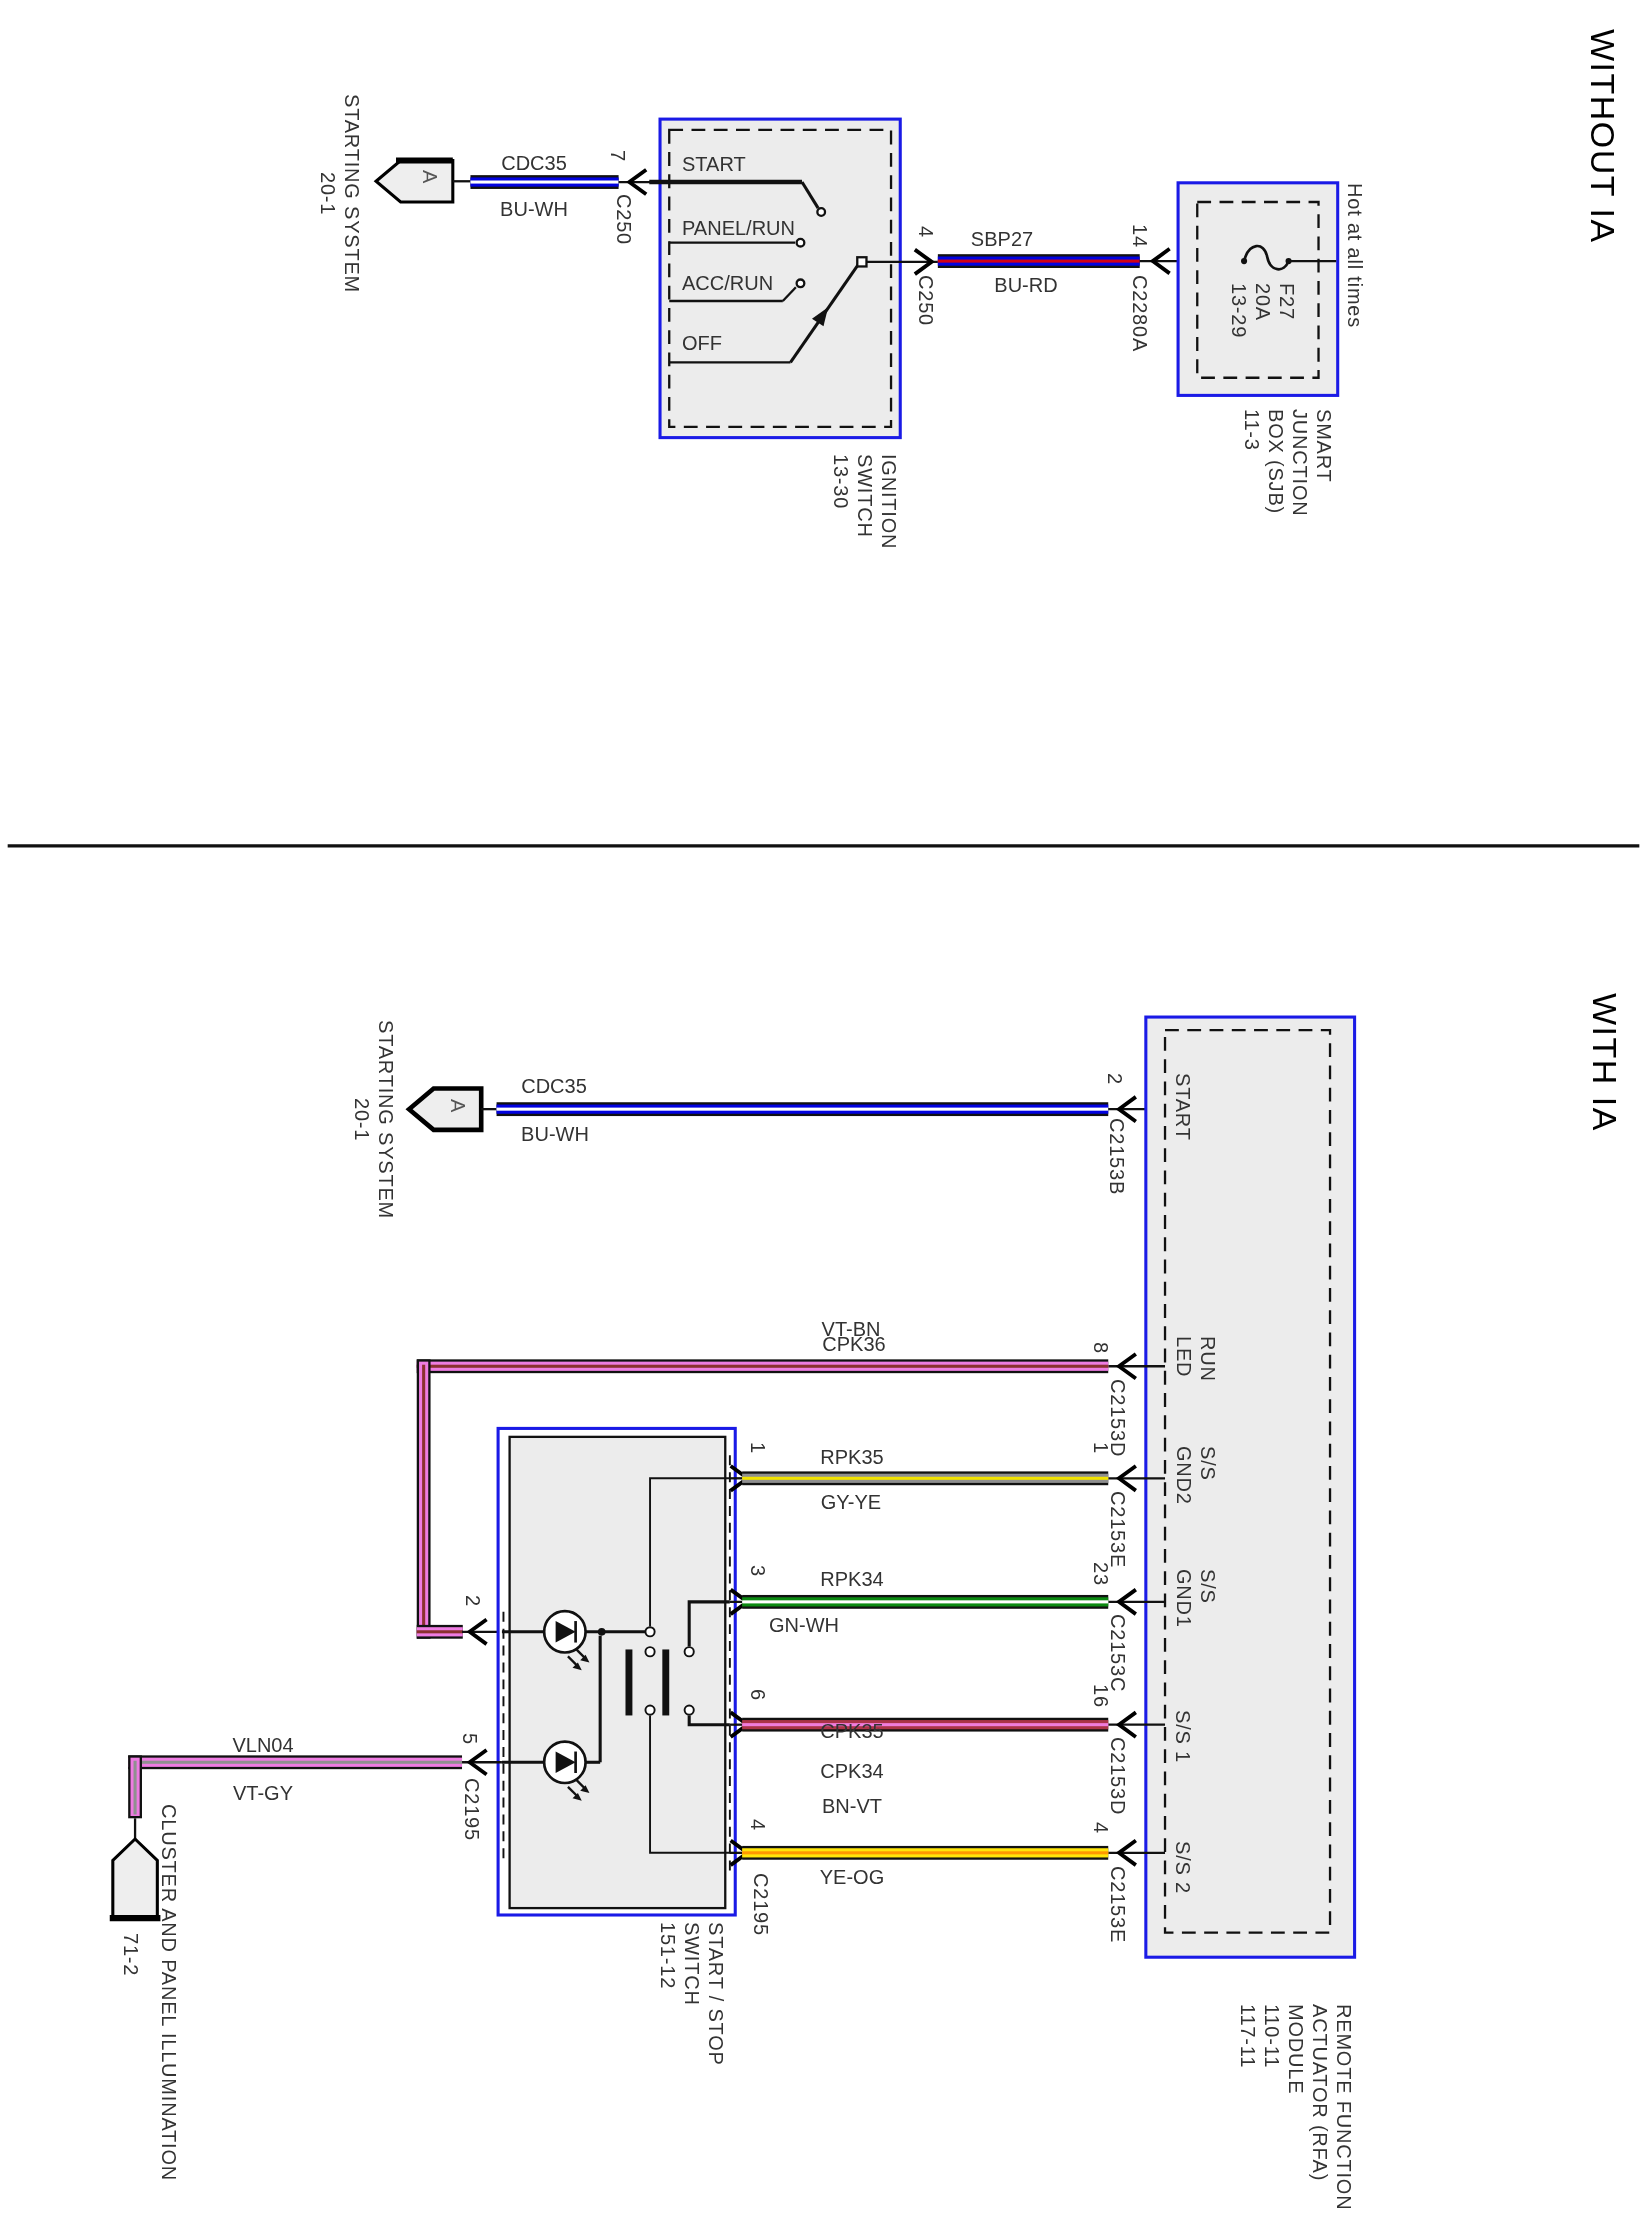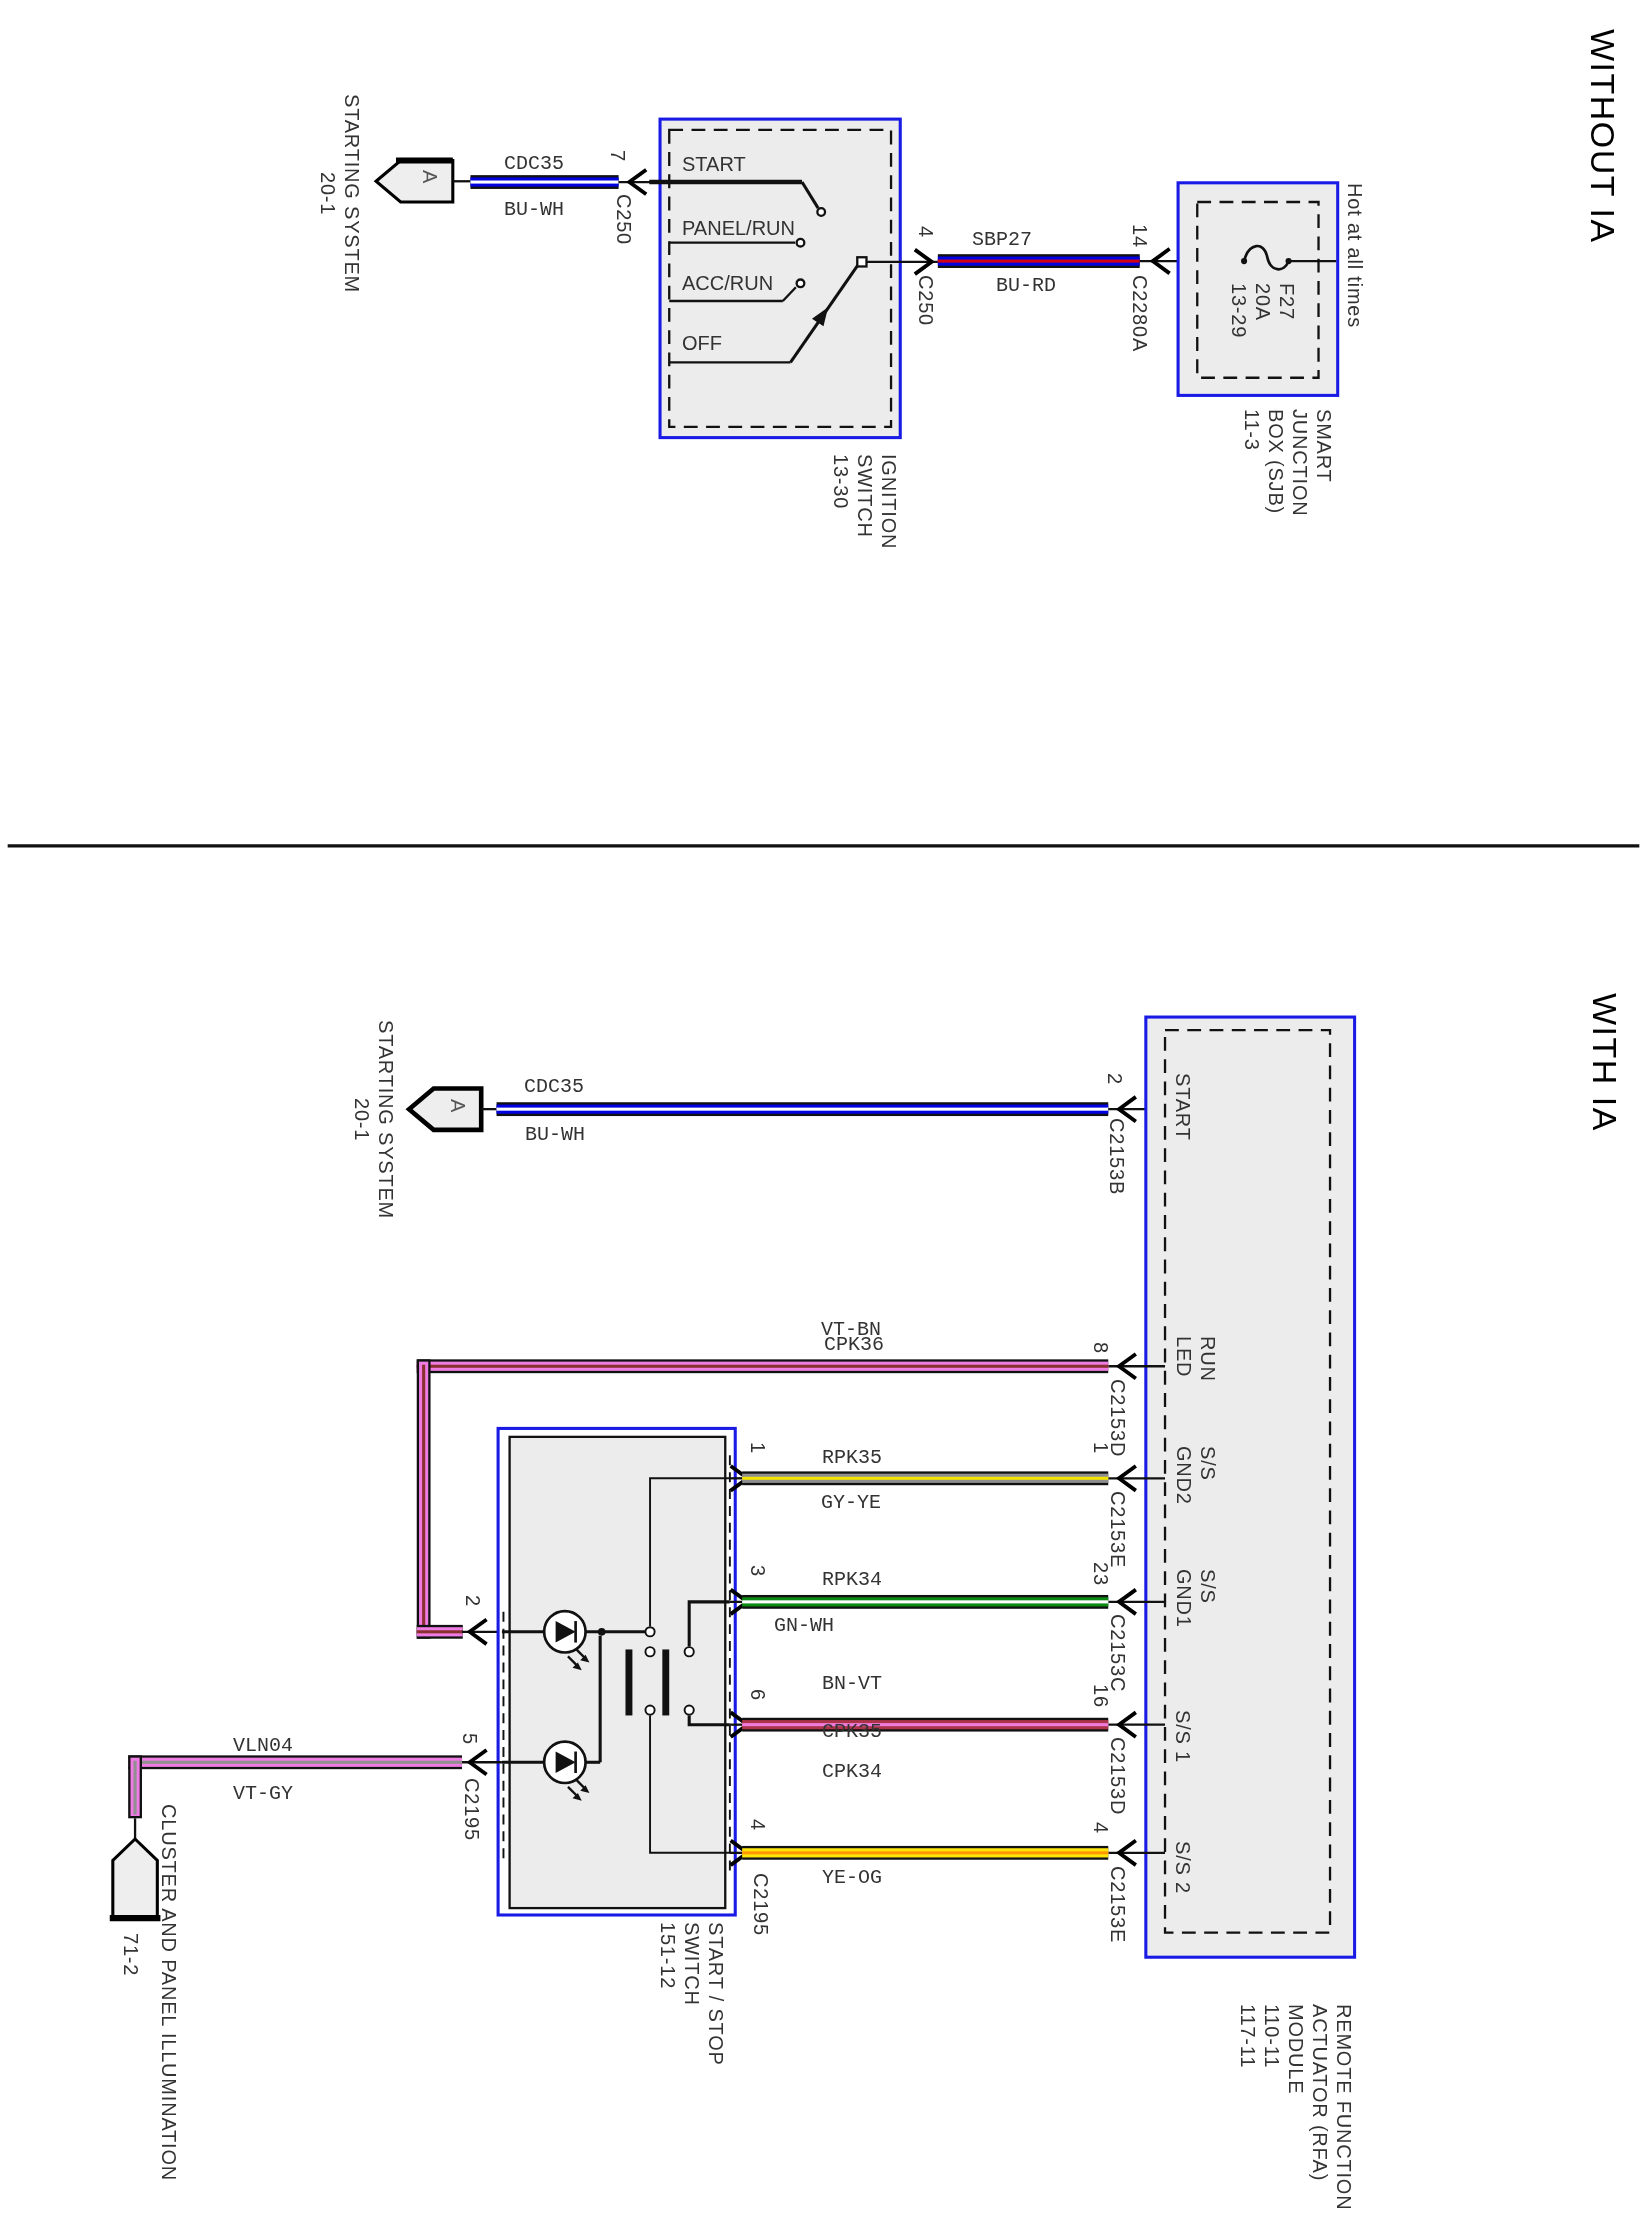--- a/index.html
+++ b/index.html
@@ -1,21 +1,21 @@
 <!DOCTYPE html>
 <html style="font-size:12.3px"><head>
 <meta charset="utf-8">
 <style>
   html,body{margin:0;padding:0;background:#fff;}
   .page{position:relative;width:1647px;height:2216px;background:#ffffff;
         font-family:"Liberation Sans",sans-serif;overflow:hidden;}
   svg.layer{position:absolute;left:0;top:0;}
   .lbl{position:absolute;font-size:20px;line-height:23px;color:#333;white-space:pre;}
   .h{white-space:pre;}
-  .c{transform:translateX(-50%);font-family:Liberation Mono, monospace;}
+  .c{transform:translateX(-50%);}
   .v{writing-mode:vertical-rl;text-orientation:mixed;white-space:pre-line;
      line-height:24px;letter-spacing:0.8px;}
   .vc{text-align:center;}
   .title{font-size:34px;line-height:35px;color:#000;letter-spacing:1.5px;}
   .ga{color:#555;}
 </style>
 </head>
 <body>
 
 <div class="page">
@@ -273,21 +273,21 @@
 GND2</div>
 
 <div class="lbl h c" style="left:852px;top:1568px">RPK34</div>
 <div class="lbl h c" style="left:804px;top:1614px">GN-WH</div>
 <div class="lbl v" style="left:1089px;top:1562px">23</div>
 <div class="lbl v" style="left:1106px;top:1614px">C2153C</div>
 <div class="lbl v" style="left:1172px;top:1569px">S/S
 GND1</div>
 
 <div class="lbl h c" style="left:852px;top:1760px">CPK34</div>
-<div class="lbl h c" style="left:852px;top:1672px">BN-VT</div>
+<div class="lbl h c" style="left:852px;top:1795px">BN-VT</div>
 <div class="lbl v" style="left:1089px;top:1684px">16</div>
 <div class="lbl v" style="left:1106px;top:1737px">C2153D</div>
 <div class="lbl v" style="left:1171px;top:1710px">S/S 1</div>
 
 <div class="lbl h c" style="left:852px;top:1720px">CPK35</div>
 <div class="lbl h c" style="left:852px;top:1866px">YE-OG</div>
 <div class="lbl v" style="left:1089px;top:1822px">4</div>
 <div class="lbl v" style="left:1106px;top:1866px">C2153E</div>
 <div class="lbl v" style="left:1171px;top:1841px">S/S 2</div>
 

